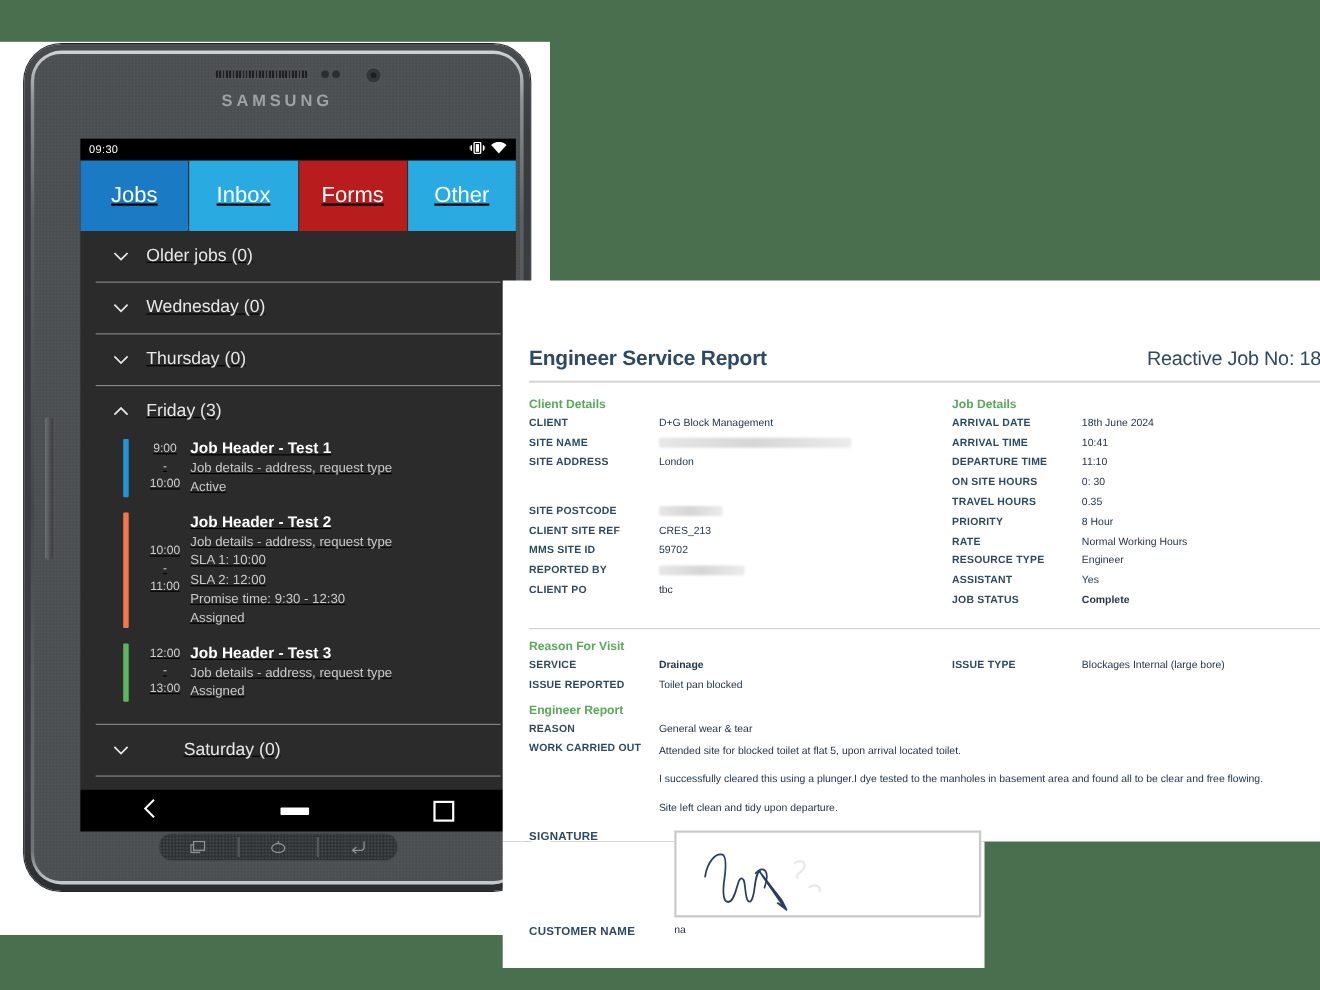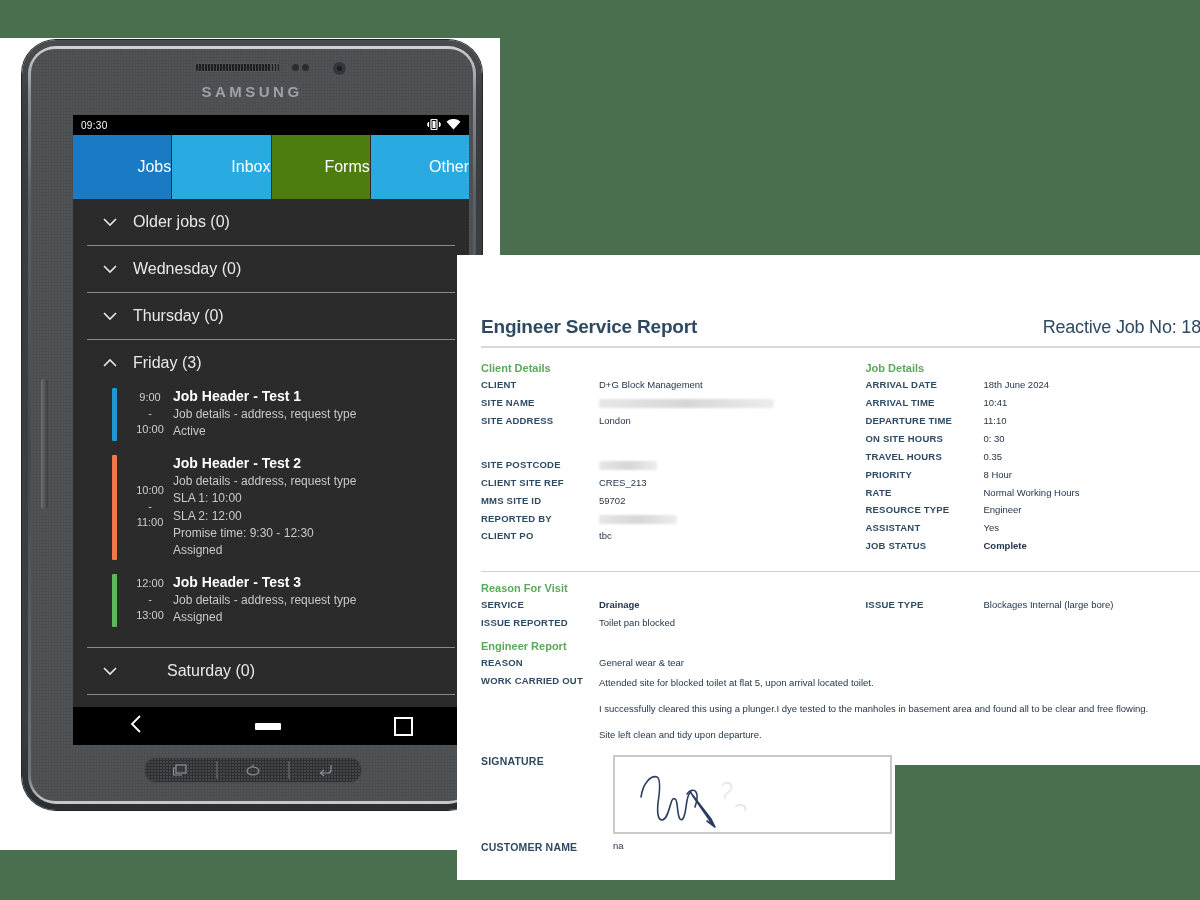--- a/index.html
+++ b/index.html
@@ -79,33 +79,33 @@
 
   
   #bezel-watermark{
     position:absolute;left:12px;top:390px;
     color:rgba(255,255,255,.06);font-size:11px;letter-spacing:.5px;
     transform:rotate(0deg);
   }
 
   
   #screen{
-    position:absolute;left:42px;top:66px;width:396px;height:630px;
-    background:#2b2b2b;overflow:hidden;
+    position:absolute;left:42px;top:77px;width:396px;height:630px;
+    background:#2b2b2b;overflow:hidden;text-decoration:underline;
   }
   #statusbar{
     height:20px;background:#000;display:flex;align-items:center;
     padding:0 8px;justify-content:space-between;
   }
   #status-time{color:#fff;font-size:10px;letter-spacing:.3px;}
   #status-icons{display:flex;align-items:center;gap:5px;}
   .tabbar{display:flex;height:64px;}
   .tab{
-    flex:1;display:flex;align-items:center;justify-content:flex-end;
-    color:#fff;font-size:16px;border-right:1px solid #2b2b2b;
+    flex:1;display:flex;align-items:center;justify-content:center;
+    color:#fff;font-size:20px;border-right:1px solid #2b2b2b;
   }
   .tab:last-child{border-right:none;}
 
   .daylist{padding:0 0 0 0;}
   .day-row{
     display:flex;align-items:center;gap:14px;
     padding:14px 16px 14px 14px;
     margin:0 14px;
     border-bottom:1px solid #8a8a8a;
   }
@@ -232,21 +232,21 @@
         </span>
       </div>
 
       <div class="tabbar">
         <div class="tab" style="background:#1a7ac4">
           <span>Jobs</span>
         </div>
         <div class="tab" style="background:#29abe2">
           <span>Inbox</span>
         </div>
-        <div class="tab" style="background:#4d7c0f">
+        <div class="tab" style="background:#b91c1c">
           <span>Forms</span>
         </div>
         <div class="tab" style="background:#29abe2">
           <span>Other</span>
         </div>
       </div>
 
       <div class="daylist">
 
         <div class="day-row">

